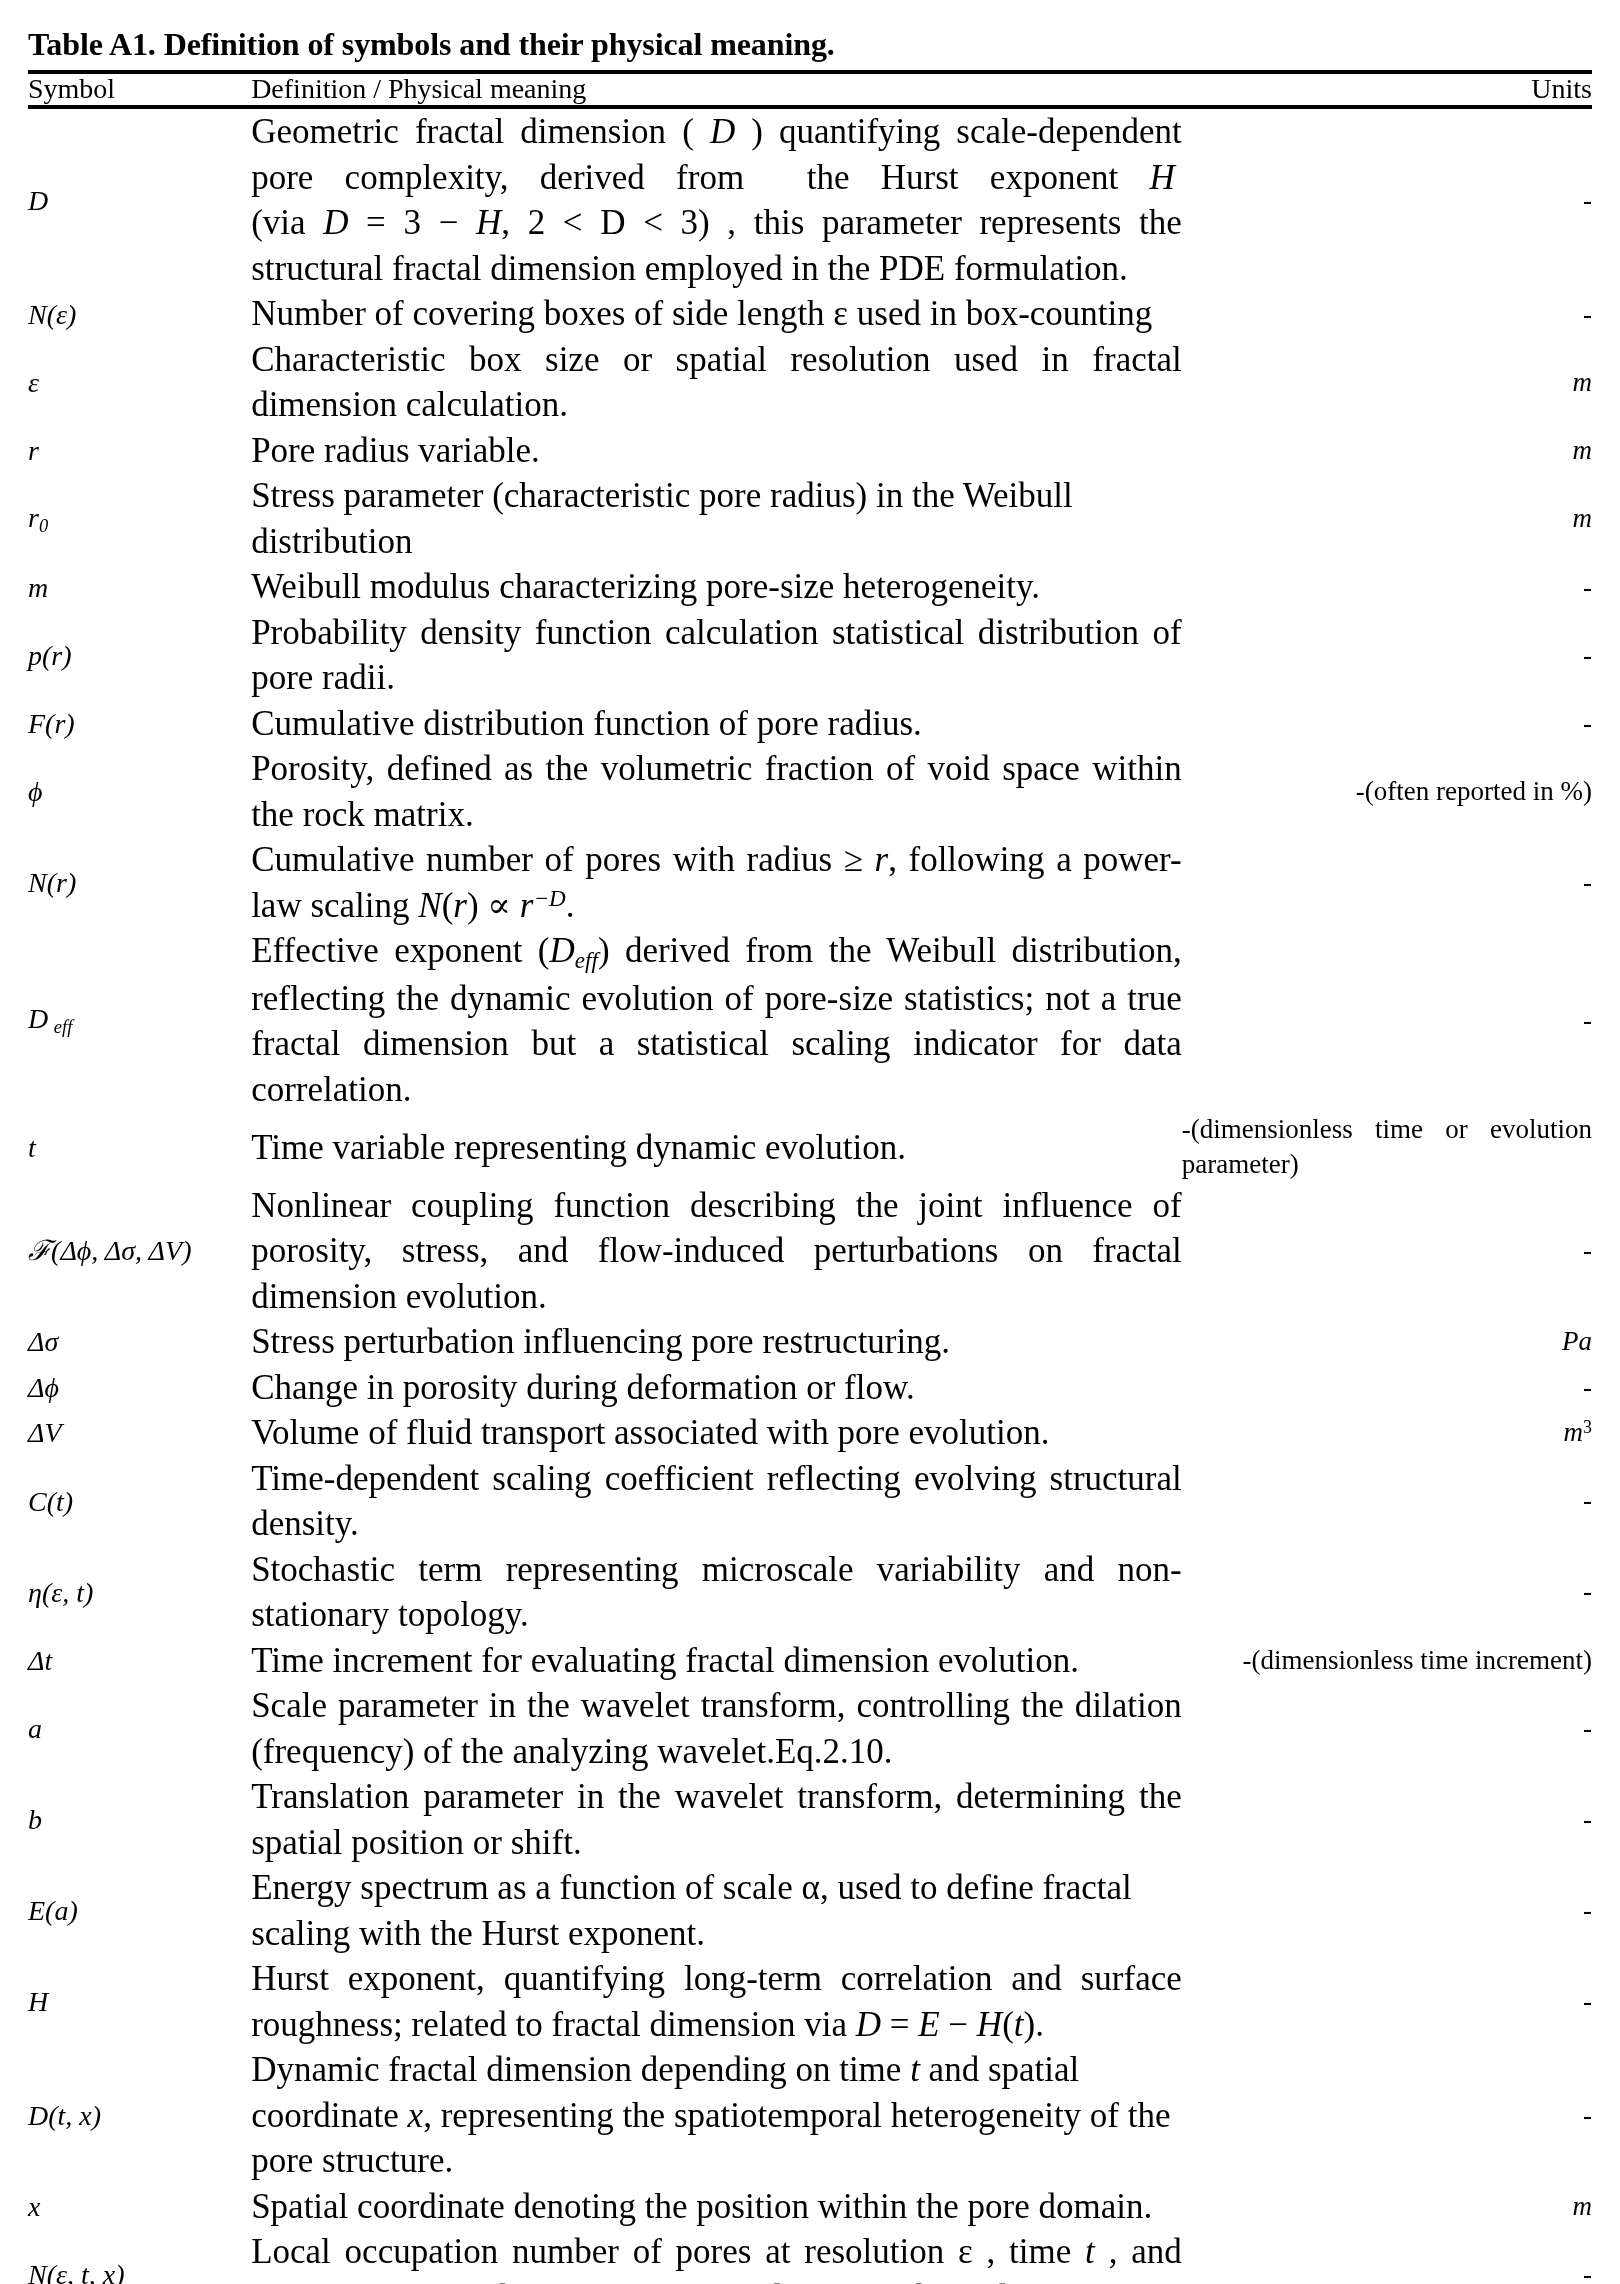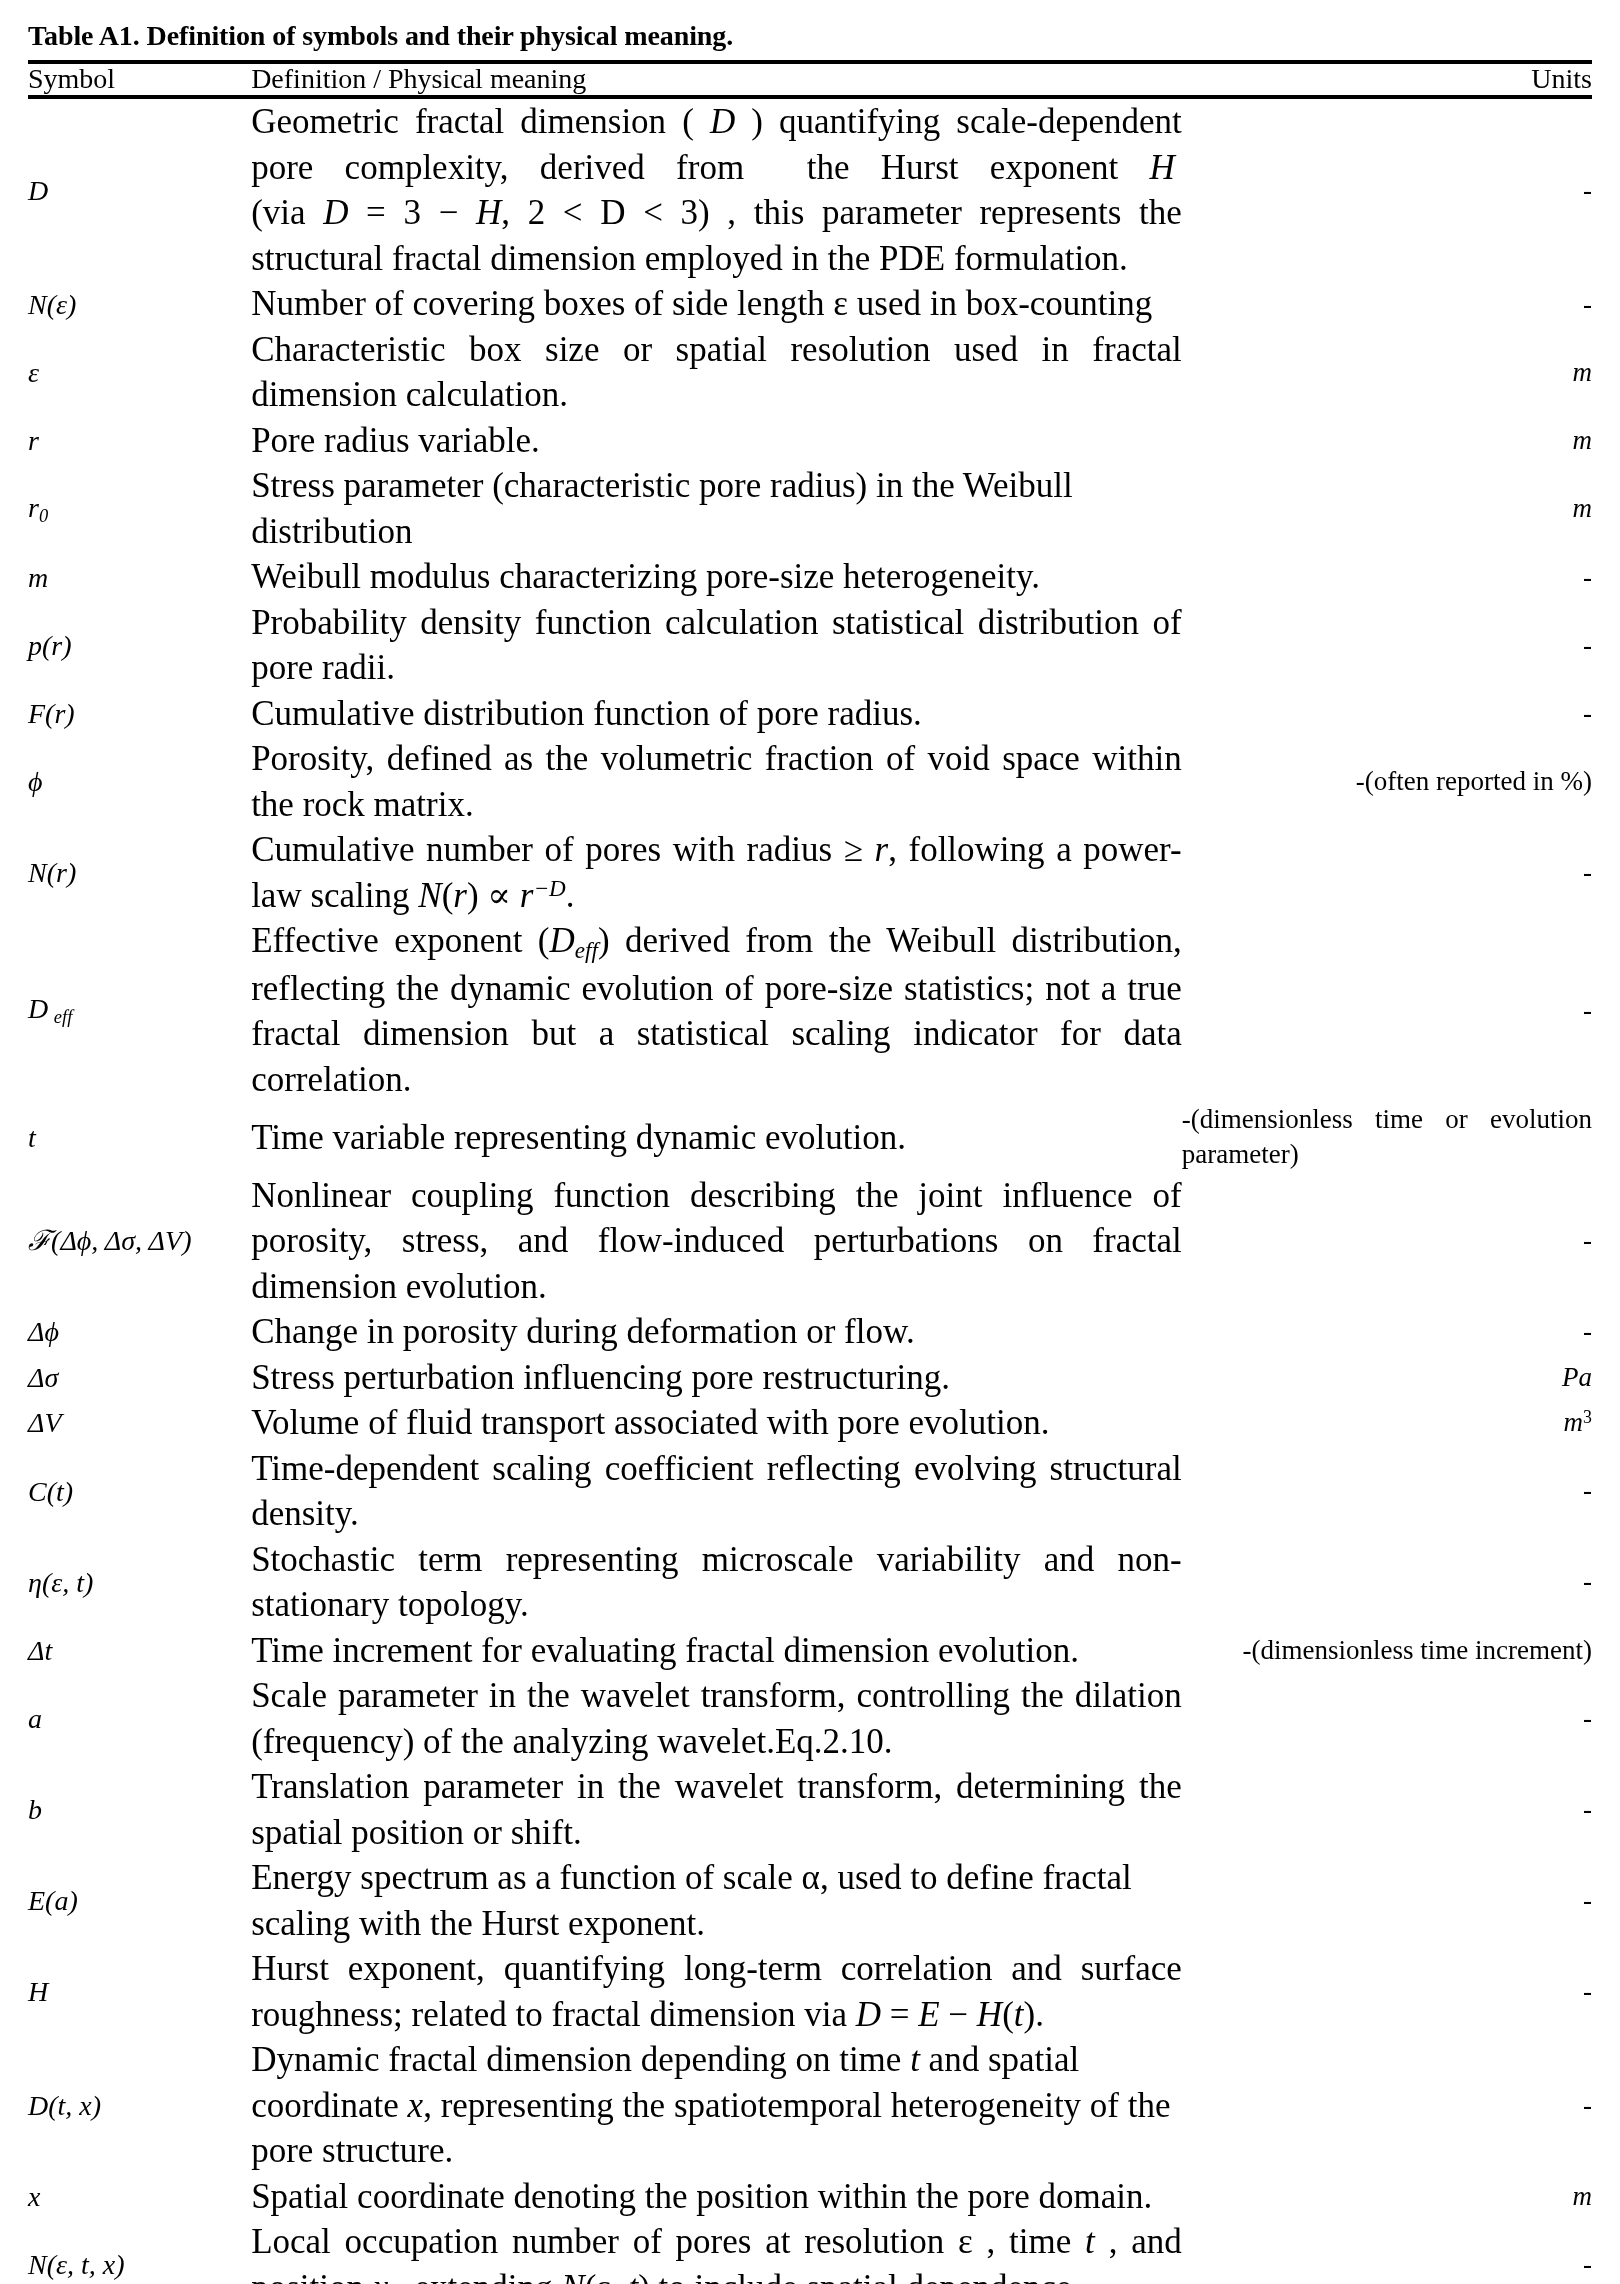--- a/index.html
+++ b/index.html
@@ -19,24 +19,24 @@
   .page {
     position: relative;
     width: 1620px;
     height: 2284px;
     box-sizing: border-box;
     padding: 0 28px 0 28px;
   }
 
   
   .caption {
-    font-size: 28px;
+    font-size: 32px;
     font-weight: bold;
     line-height: 1.0;
-    padding-top: 22px;
+    padding-top: 28px;
     padding-bottom: 9.8px;
     letter-spacing: -0.1px;
     white-space: nowrap;
   }
 
   
   .rule {
     height: 4.4px;
     background: #000000;
     width: 100%;
@@ -221,32 +221,32 @@
         <td class="cell-unit note">-(dimensionless time or evolution parameter)</td>
       </tr>
 
       <tr>
         <td class="cell-sym"><i class="m">ℱ</i>(Δ<i class="m">ϕ</i>, Δ<i class="m">σ</i>, Δ<i class="m">V</i>)</td>
         <td class="cell-def">Nonlinear coupling function describing the joint influence of porosity, stress, and flow-induced perturbations on fractal dimension evolution.</td>
         <td class="cell-unit dashonly">-</td>
       </tr>
 
       <tr>
-        <td class="cell-sym">Δ<i class="m">ϕ</i></td>
-        <td class="cell-def single">Change in porosity during deformation or flow.</td>
-        <td class="cell-unit dashonly">-</td>
-      </tr>
-
-      <tr>
         <td class="cell-sym">Δ<i class="m">σ</i></td>
         <td class="cell-def single">Stress perturbation influencing pore restructuring.</td>
         <td class="cell-unit"><i class="m">Pa</i></td>
       </tr>
 
       <tr>
+        <td class="cell-sym">Δ<i class="m">ϕ</i></td>
+        <td class="cell-def single">Change in porosity during deformation or flow.</td>
+        <td class="cell-unit dashonly">-</td>
+      </tr>
+
+      <tr>
         <td class="cell-sym">Δ<i class="m">V</i></td>
         <td class="cell-def single">Volume of fluid transport associated with pore evolution.</td>
         <td class="cell-unit"><i class="m">m</i><span class="sup" style="font-style:normal">3</span></td>
       </tr>
 
       <tr>
         <td class="cell-sym"><i class="m">C</i>(<i class="m">t</i>)</td>
         <td class="cell-def">Time-dependent scaling coefficient reflecting evolving structural density.</td>
         <td class="cell-unit dashonly">-</td>
       </tr>

